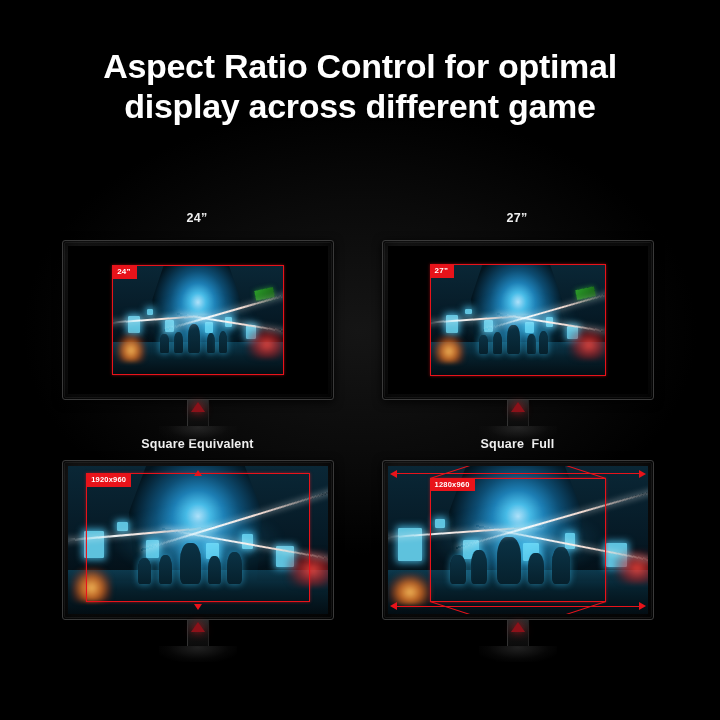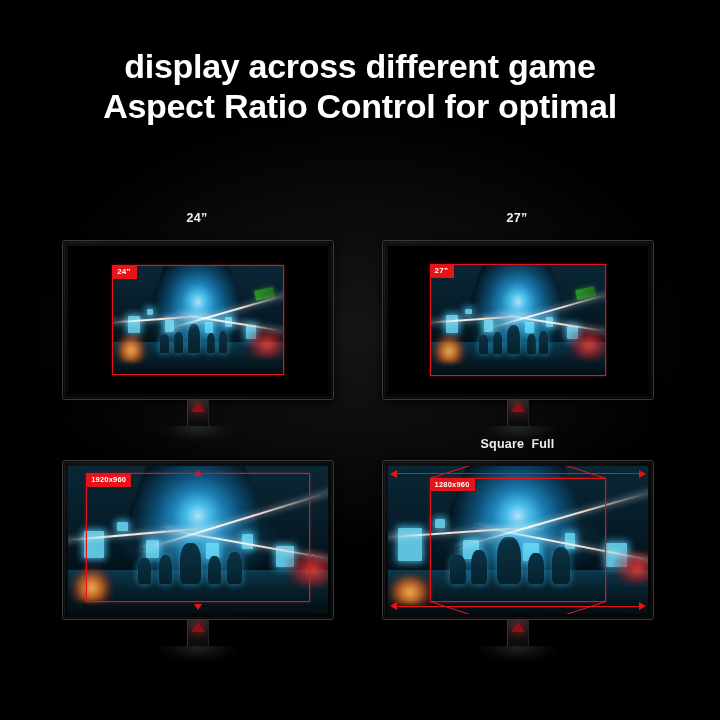--- a/index.html
+++ b/index.html
@@ -183,26 +183,27 @@
   }
   .ah-down{ border-left:4px solid transparent;border-right:4px solid transparent;border-top:6px solid #e8131a; }
   .ah-up{ border-left:4px solid transparent;border-right:4px solid transparent;border-bottom:6px solid #e8131a; }
 </style>
 </head>
 <body>
 
 <div id="stage">
 
   <div class="heading">
+    <span class="ln">Aspect Ratio Control for optimal</span>
     <span class="ln">display across different game</span>
-    <span class="ln">Aspect Ratio Control for optimal</span>
   </div>
 
   <div class="caption" style="left:122px; top:211px; width:150px;">24”</div>
   <div class="caption" style="left:442px; top:211px; width:150px;">27”</div>
+  <div class="caption" style="left:110px; top:437px; width:175px;">Square Equivalent</div>
   <div class="caption" style="left:430px; top:437px; width:175px;">Square  Full</div>
 
   <div class="monitor" style="left:62px; top:240px; width:272px; height:160px;">
     <div class="bezel"></div>
     <div class="panel" style="left:6px; top:6px; right:6px; bottom:6px;">
 
       <div style="position:absolute; left:17%; top:13%; width:66%; height:74%;">
         <div class="art">
           <div class="sky"></div>
           <div class="bld-l"></div>

